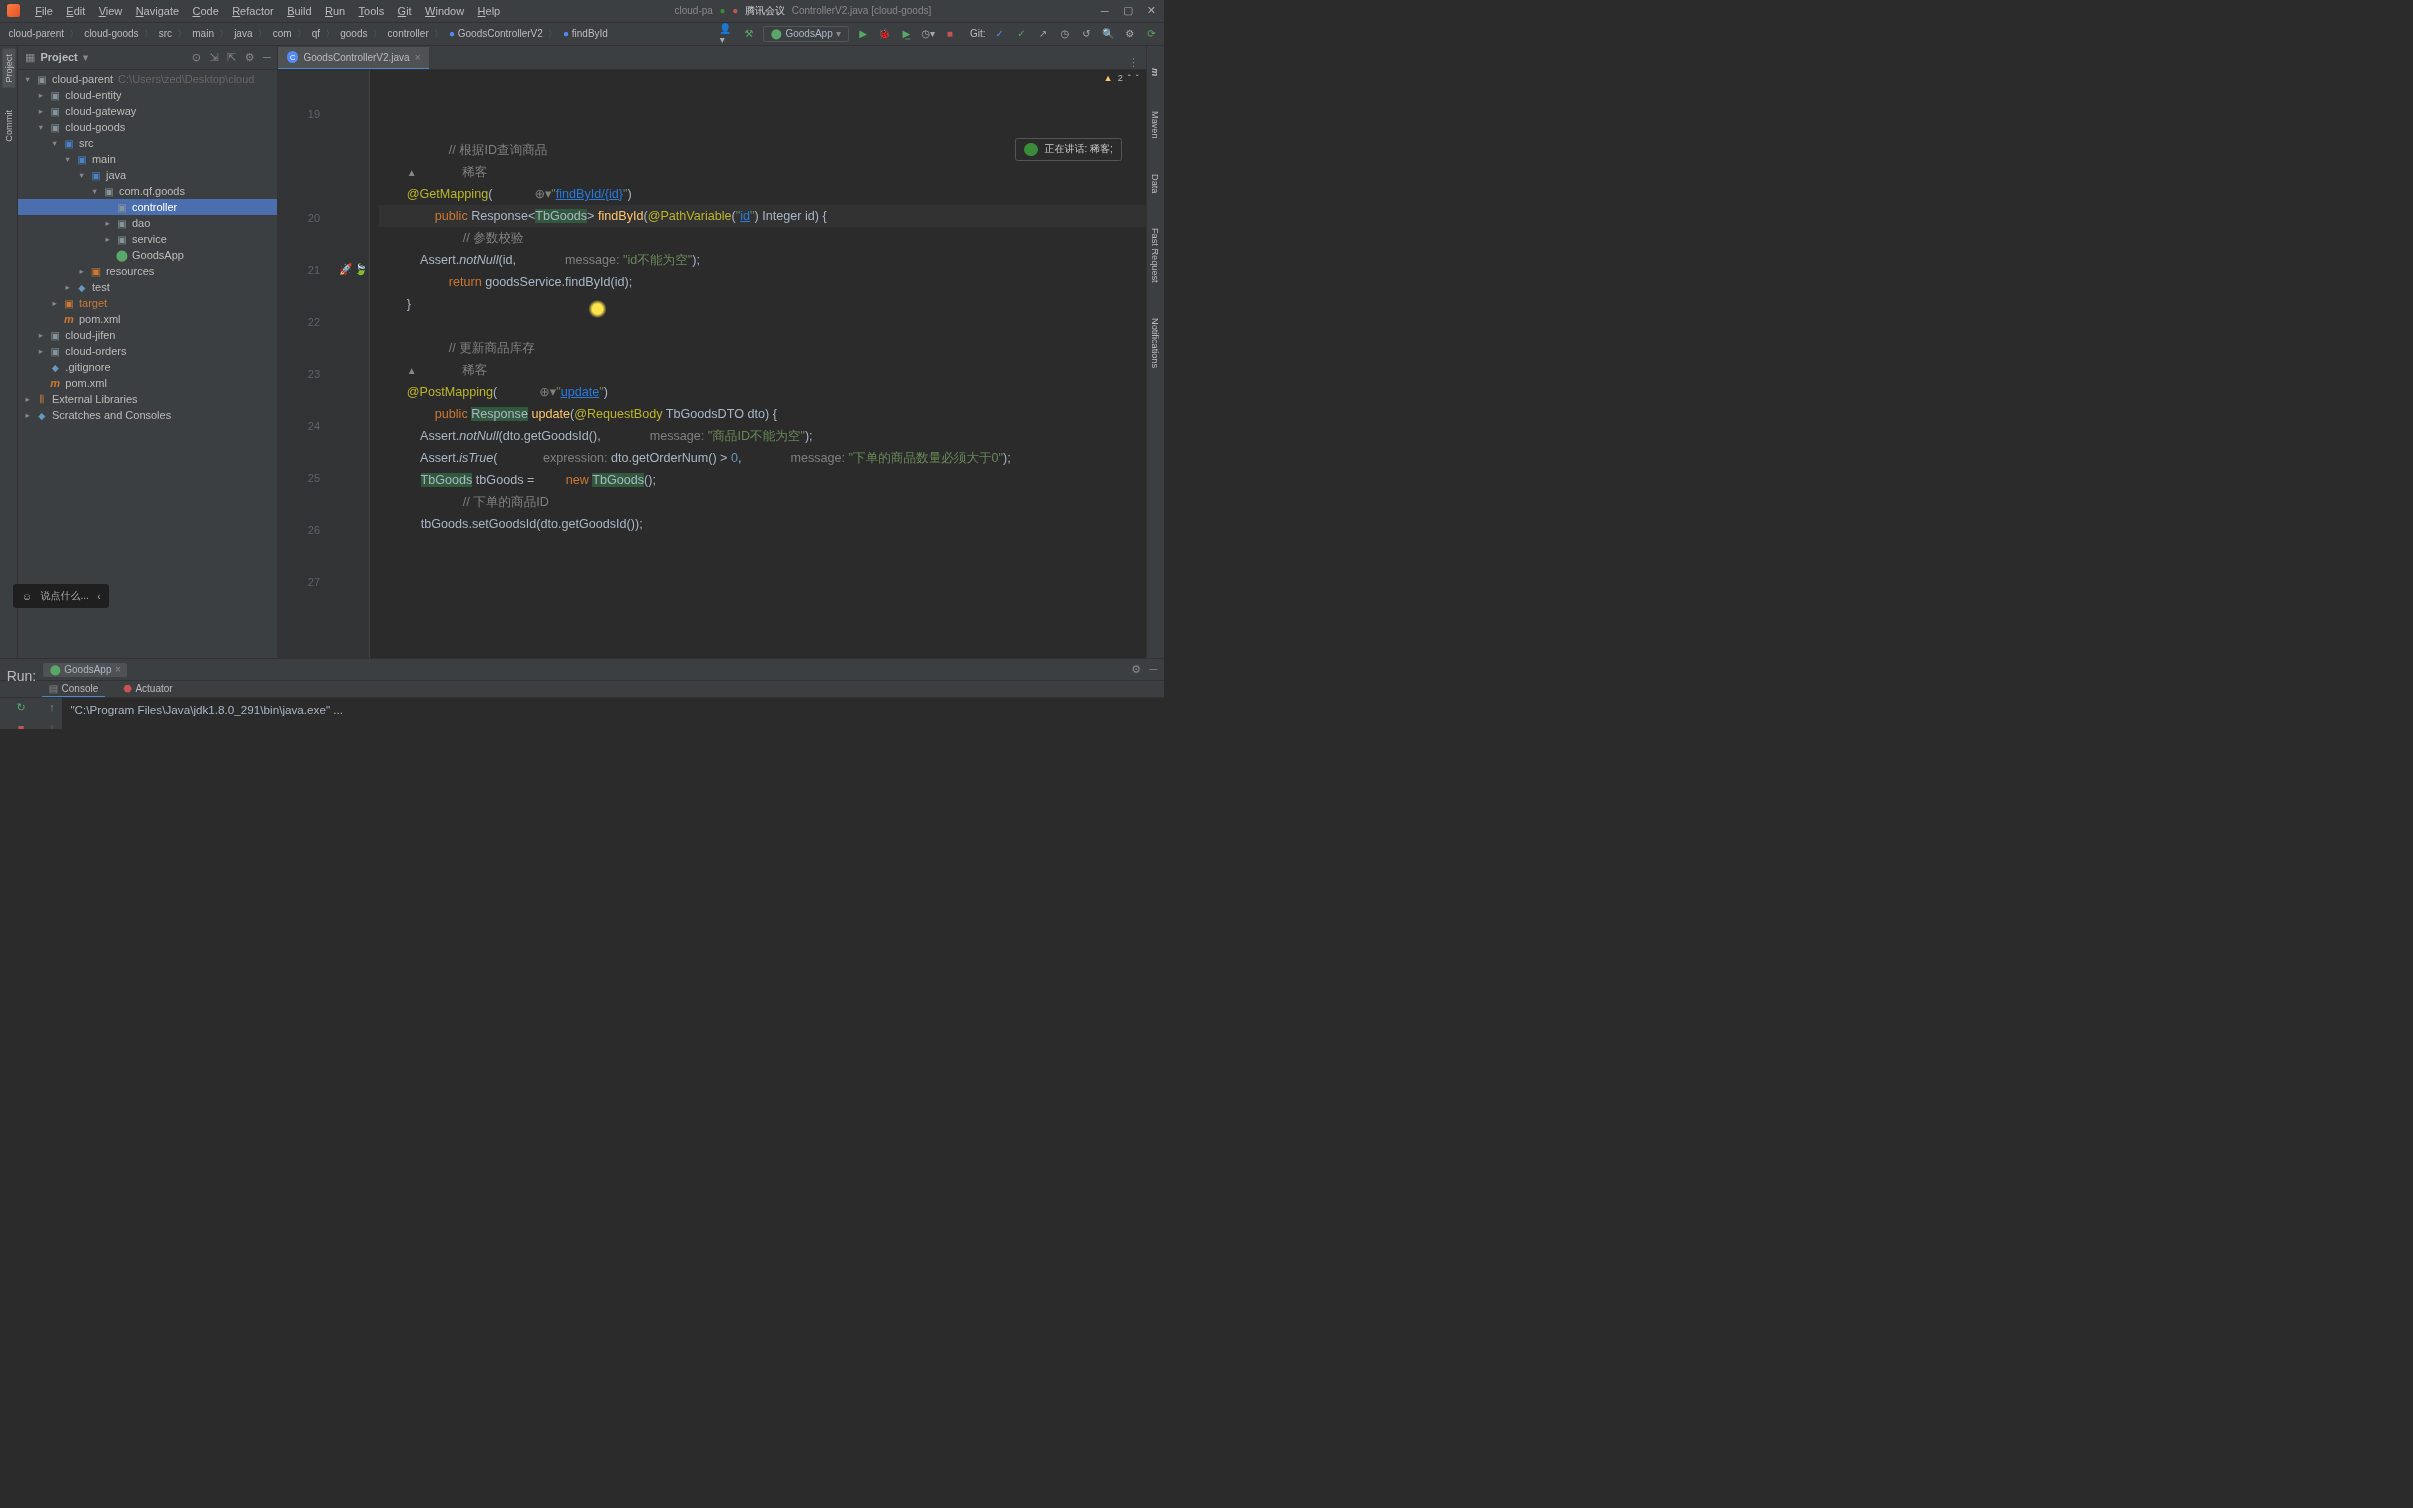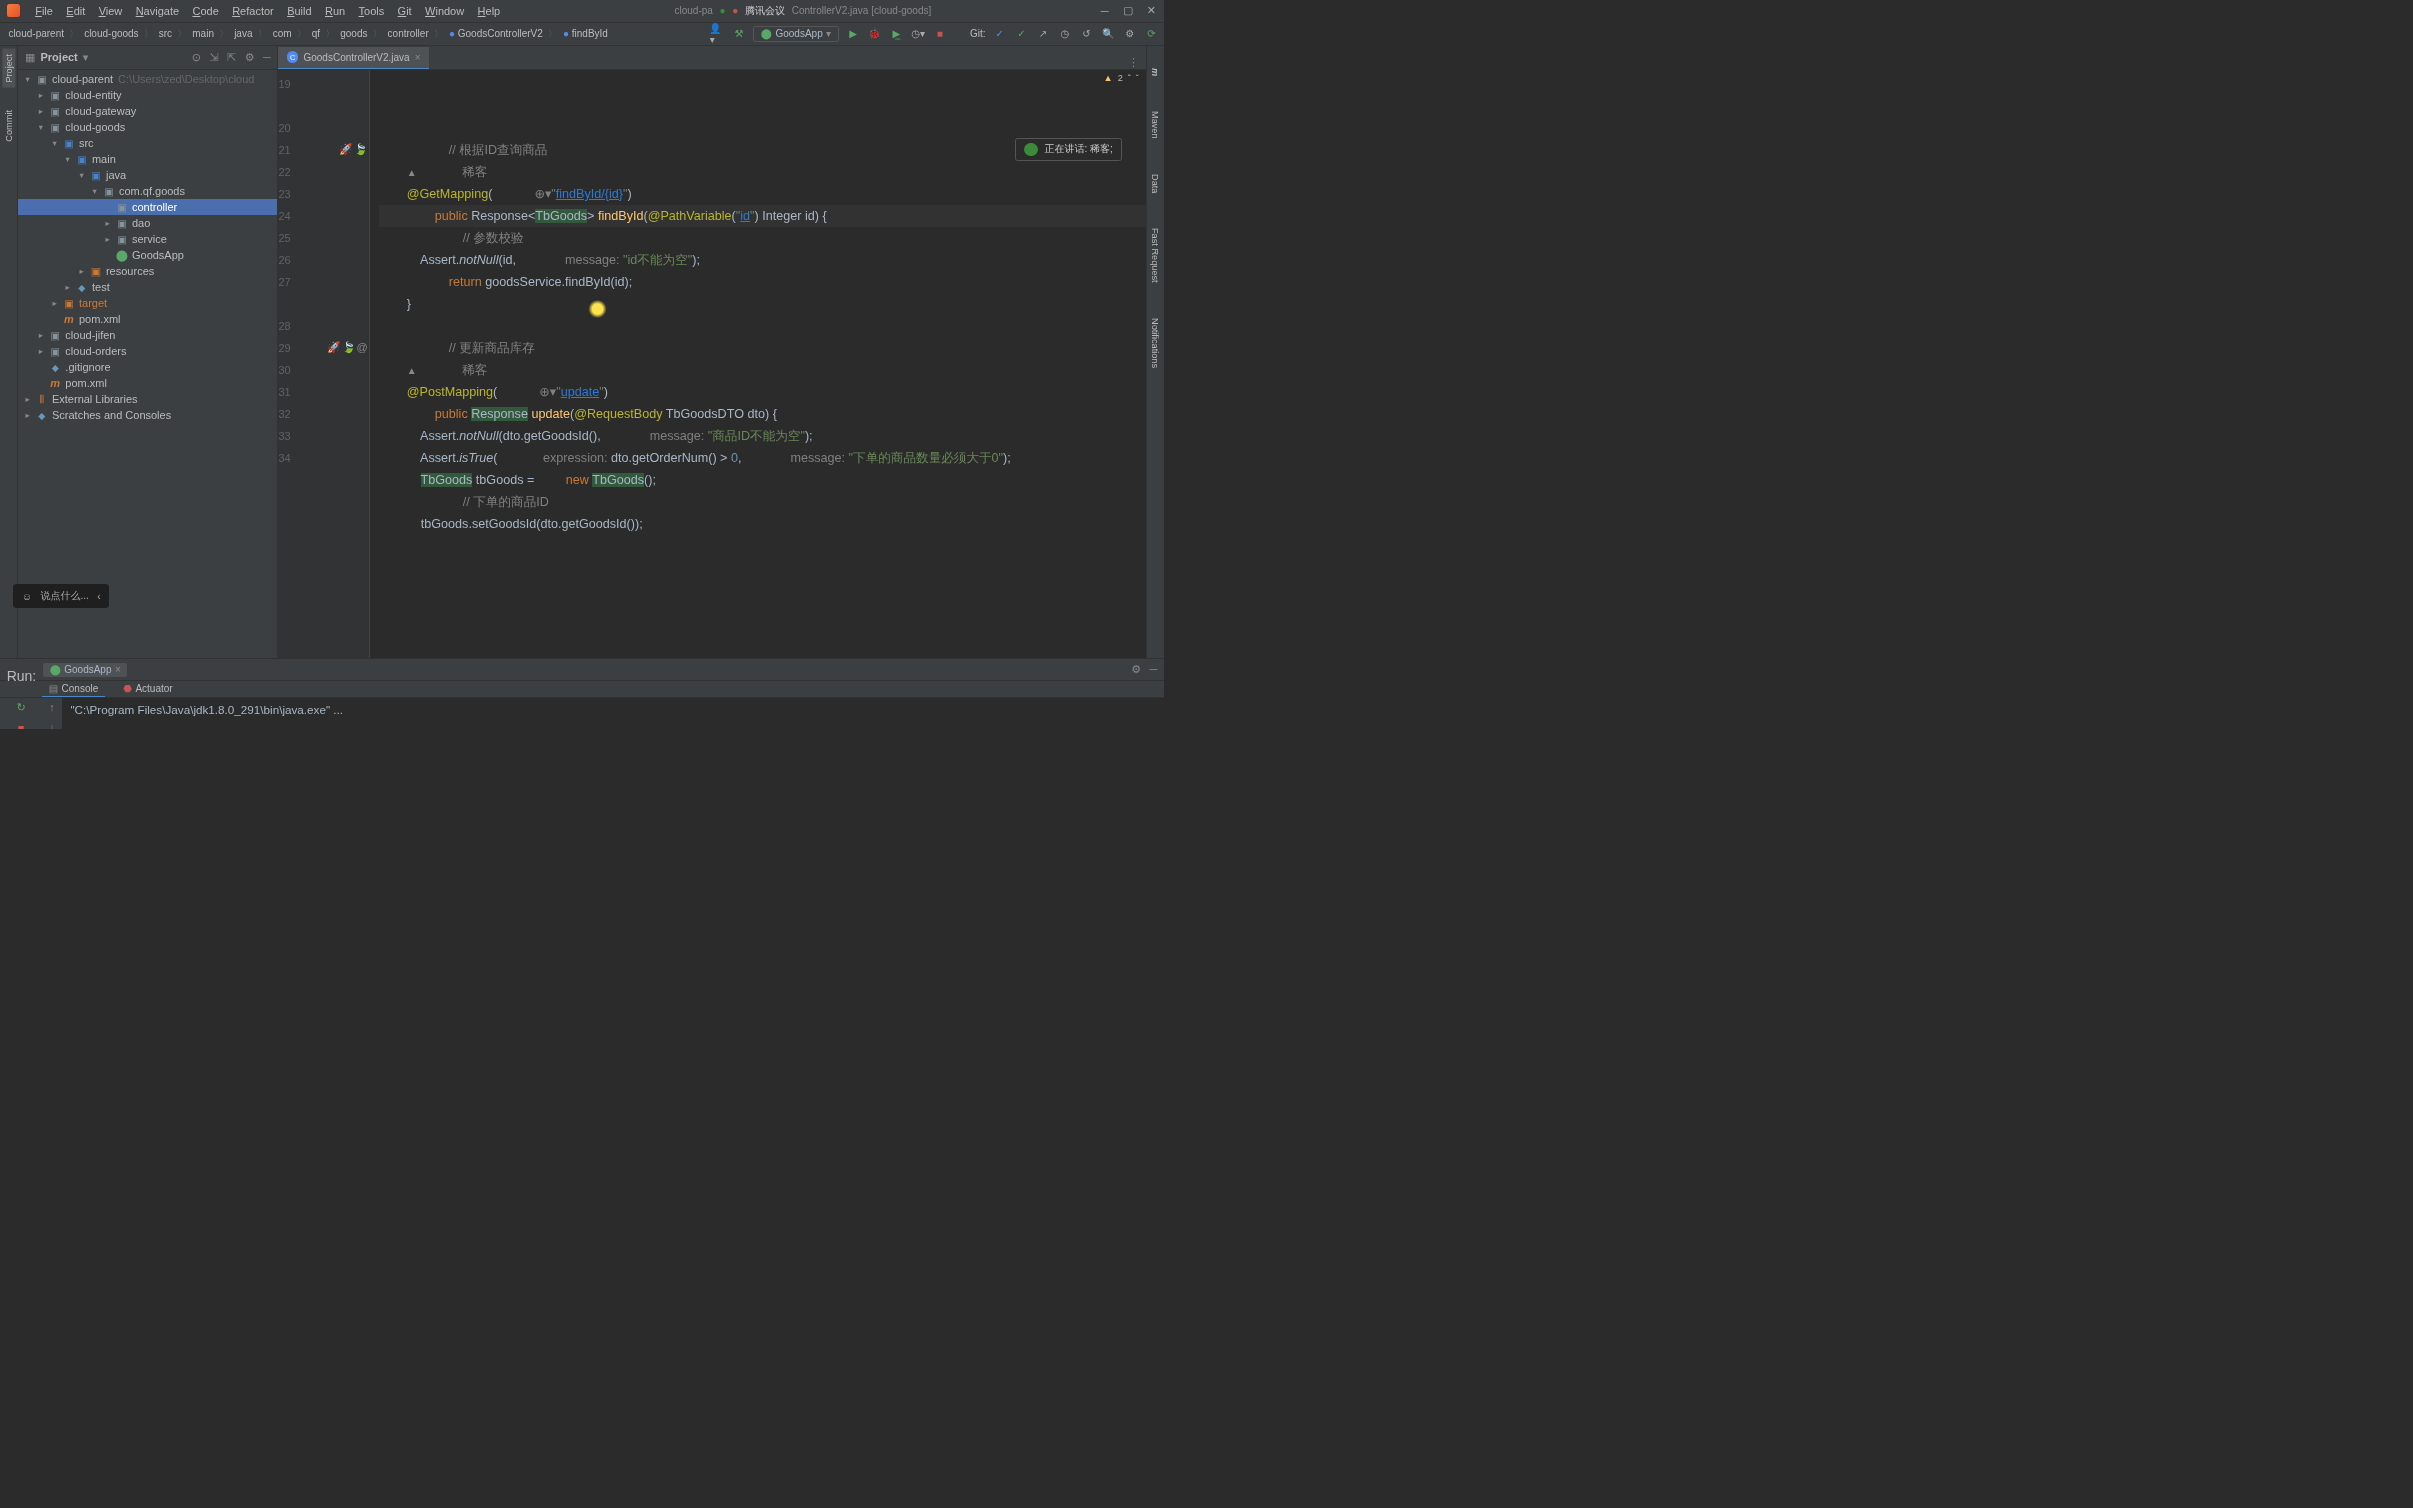--- a/index.html
+++ b/index.html
@@ -45,21 +45,21 @@
 .file-icon { color: #6897bb; font-size: 9.2px; }
 
 .editor-area { flex: 1; display: flex; flex-direction: column; background: #2b2b2b; position: relative; }
 .editor-tabs { height: 23.5px; background: #3c3f41; display: flex; align-items: flex-end; border-bottom: 0.8px solid #323232; }
 .editor-tab { height: 22px; background: #4e5254; padding: 0 8.4px; display: flex; align-items: center; gap: 5px; font-size: 10px; border-bottom: 1.7px solid #4a88c7; color: #bbb; }
 .tab-close { color: #888; cursor: pointer; }
 .editor-tab .jicon { width: 11.7px; height: 11.7px; background: #548af7; border-radius: 50%; display: inline-flex; align-items: center; justify-content: center; font-size: 7.5px; color: #fff; }
 
 .editor-body { flex: 1; display: flex; overflow: hidden; position: relative; }
 .gutter { width: 92px; background: #313335; color: #606366; font-family: 'Consolas', monospace; font-size: 11px; padding-top: 3.4px; border-right: 0.8px solid #444; }
-.gutter-row { height: 22px; display: flex; align-items: center; justify-content: flex-start; padding-right: 20px; position: relative; }
+.gutter-row { height: 22px; display: flex; align-items: center; justify-content: center; padding-right: 20px; position: relative; margin-top: 30px; }
 .gutter-icons { position: absolute; right: 1.7px; display: flex; gap: 0.8px; }
 .code { flex: 1; font-family: 'Consolas', 'JetBrains Mono', monospace; font-size: 12.6px; line-height: 22px; padding: 3.4px 0 3.4px 8.4px; white-space: pre; overflow: hidden; position: relative; }
 .code-line { height: 22px; }
 .str { color: #6a8759; }
 .kw { color: #cc7832; padding-left: 28px; }
 .ann { color: #bbb529; }
 .comm { color: #808080; margin-left: 42px; }
 .fn { color: #ffc66d; }
 .param { color: #6897bb; }
 .url { color: #287bde; text-decoration: underline; }
@@ -175,21 +175,21 @@
     <div class="run-config">
       <span style="color:#59a869;">⬤</span>
         <span>GoodsApp</span>
         <span style="color:#888;">▾</span>
     </div>
     <div class="toolbar-icon green-play">▶</div>
     <div class="toolbar-icon green-play">🐞</div>
     <div class="toolbar-icon green-play">▶̲</div>
     <div class="toolbar-icon">◷▾</div>
     <div class="toolbar-icon red-stop">■</div>
-    <span style="color:#bbb; margin-left:16px;">Git:</span>
+    <span style="color:#bbb; margin-left:6px;">Git:</span>
     <div class="toolbar-icon blue-ic">✓</div>
     <div class="toolbar-icon green-play">✓</div>
     <div class="toolbar-icon">↗</div>
     <div class="toolbar-icon">◷</div>
     <div class="toolbar-icon">↺</div>
     <div class="toolbar-icon">🔍</div>
     <div class="toolbar-icon">⚙</div>
     <div class="toolbar-icon" style="color:#59a869;">⟳</div>
   </div>
 </div>

